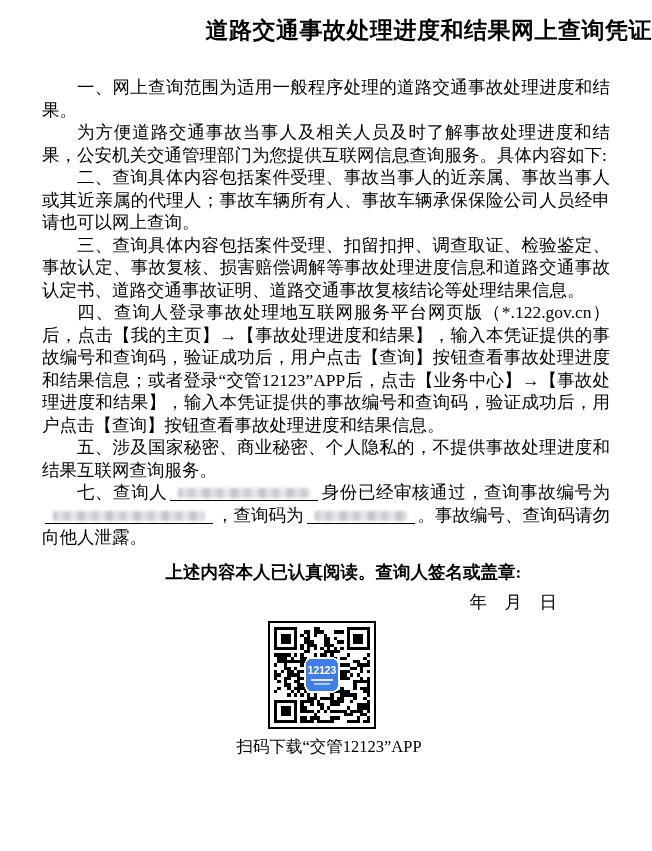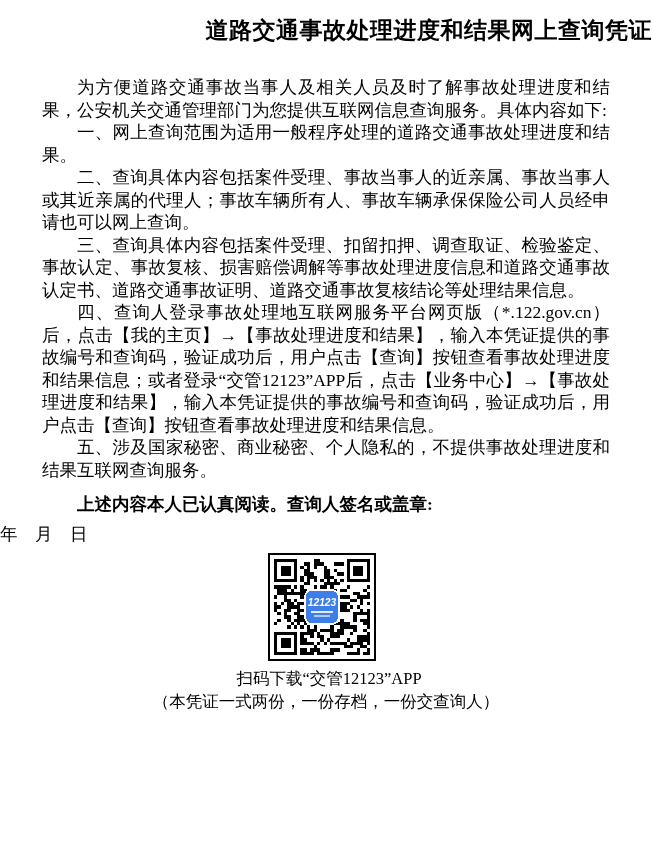--- a/index.html
+++ b/index.html
@@ -42,31 +42,31 @@
     background:repeating-linear-gradient(90deg,
       #b9bcc2 0px,#e4e6ea 7px,#c3c6cc 14px,#eceef1 21px,#b9bcc2 28px);
     filter:blur(1.6px);
     border-radius:2px;
   }
   .sign-line{
     margin:11px 42px 0 42px;
     font-size:17.5px;
     font-weight:bold;
     text-indent:2em;
+    text-align:center;
   }
   .date-line{
     margin:6px 95px 0 0;
-    text-align:left;
+    text-align:right;
     font-size:17.5px;
   }
   .qr-wrap{
     width:100px;
     margin:7px auto 0 auto;
     transform:translateX(-8px);
-    font-style:italic;
   }
   .qr-frame{
     border:2px solid #000;
     background:#fff;
     padding:4px;
     width:96px;height:96px;
   }
   .caption{
     text-align:center;
     font-size:16.5px;
@@ -77,26 +77,27 @@
 </style>
 </head>
 <body>
 
 <div class="page">
 
   <div class="title">道路交通事故处理进度和结果网上查询凭证</div>
 
   <div class="body">
 
-  <div class="para"><span>为方便道路交通事故当事人及相关人员及时了解事故处理进度和结果，公安机关交通管理部门为您提供互联网信息查询服务。具体内容如下:</span></div>
-      <div class="para"><span>一、网上查询范围为适用一般程序处理的道路交通事故处理进度和结果。</span></div>
+  <div class="para"><span>一、网上查询范围为适用一般程序处理的道路交通事故处理进度和结果。</span></div>
+      <div class="para"><span>为方便道路交通事故当事人及相关人员及时了解事故处理进度和结果，公安机关交通管理部门为您提供互联网信息查询服务。具体内容如下:</span></div>
       <div class="para"><span>二、查询具体内容包括案件受理、事故当事人的近亲属、事故当事人或其近亲属的代理人；事故车辆所有人、事故车辆承保保险公司人员经申请也可以网上查询。</span></div>
       <div class="para"><span>三、查询具体内容包括案件受理、扣留扣押、调查取证、检验鉴定、事故认定、事故复核、损害赔偿调解等事故处理进度信息和道路交通事故认定书、道路交通事故证明、道路交通事故复核结论等处理结果信息。</span></div>
       <div class="para"><span>四、查询人登录事故处理地互联网服务平台网页版（*.122.gov.cn）后，点击</span><span class="b">【我的主页】</span><span class="b">→</span><span class="b">【事故处理进度和结果】</span><span>，输入本凭证提供的事故编号和查询码，验证成功后，用户点击</span><span class="b">【查询】</span><span>按钮查看事故处理进度和结果信息；或者登录“交管12123”APP后，点击</span><span class="b">【业务中心】</span><span class="b">→</span><span class="b">【事故处理进度和结果】</span><span>，输入本凭证提供的事故编号和查询码，验证成功后，用户点击</span><span class="b">【查询】</span><span>按钮查看事故处理进度和结果信息。</span></div>
       <div class="para"><span>五、涉及国家秘密、商业秘密、个人隐私的，不提供事故处理进度和结果互联网查询服务。</span></div>
+      <div class="para"><span>七、查询人</span><span class="redacted" style="width: 148px;"></span><span>身份已经审核通过，查询事故编号为</span><span class="redacted" style="width: 168px;"></span><span>，查询码为</span><span class="redacted" style="width: 108px;"></span><span>。事故编号、查询码请勿向他人泄露。</span></div>
     </div>
 
   <div class="sign-line">上述内容本人已认真阅读。查询人签名或盖章:</div>
 
   <div class="date-line">年　月　日</div>
 
   <div class="qr-wrap">
     <div class="qr-frame">
       <svg id="qr-svg" width="96" height="96" viewBox="0 0 29 29" shape-rendering="crispEdges">
           <rect x="12" y="0" width="1" height="1" fill="#000"></rect>
@@ -429,15 +430,14 @@
           <rect x="9.6" y="9.6" width="9.8" height="9.8" fill="#3d7ee8" rx="2"></rect>
           <text x="14.5" y="14.2" text-anchor="middle" font-size="3.1" font-weight="bold" fill="#fff" font-family="&quot;Liberation Sans&quot;, sans-serif">12123</text>
           <rect x="11.2" y="15.6" width="6.6" height="0.7" fill="#ffffff" opacity="0.85"></rect>
           <rect x="12" y="17" width="5" height="0.5" fill="#ffffff" opacity="0.6"></rect>
         </svg>
     </div>
   </div>
 
   <div class="caption caption-download">扫码下载“交管12123”APP</div>
 
-  <div class="caption caption-copies">（本凭证一式两份，一份存档，一份交查询人）</div>
 
 </div>
 
 </body></html>

